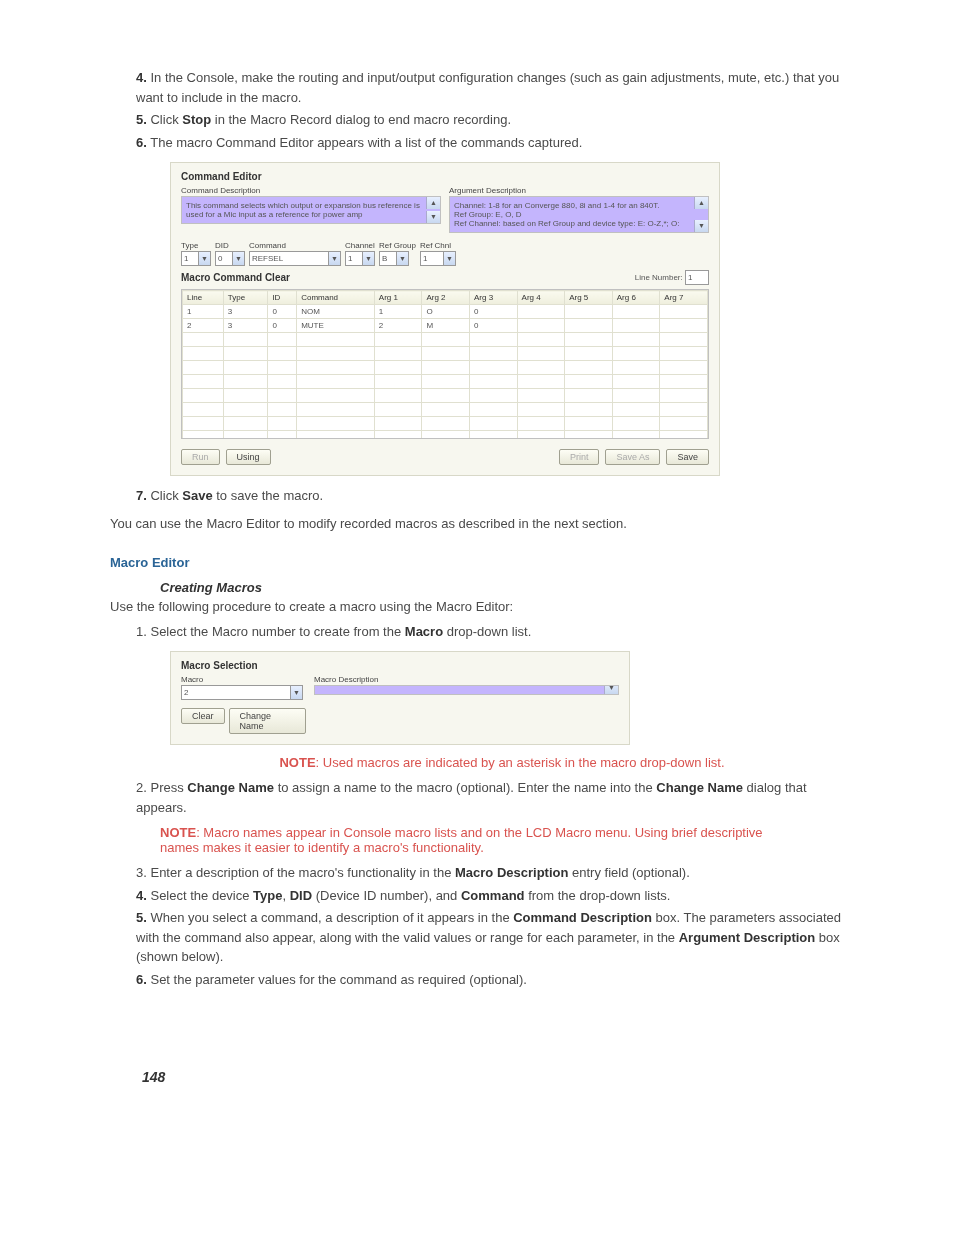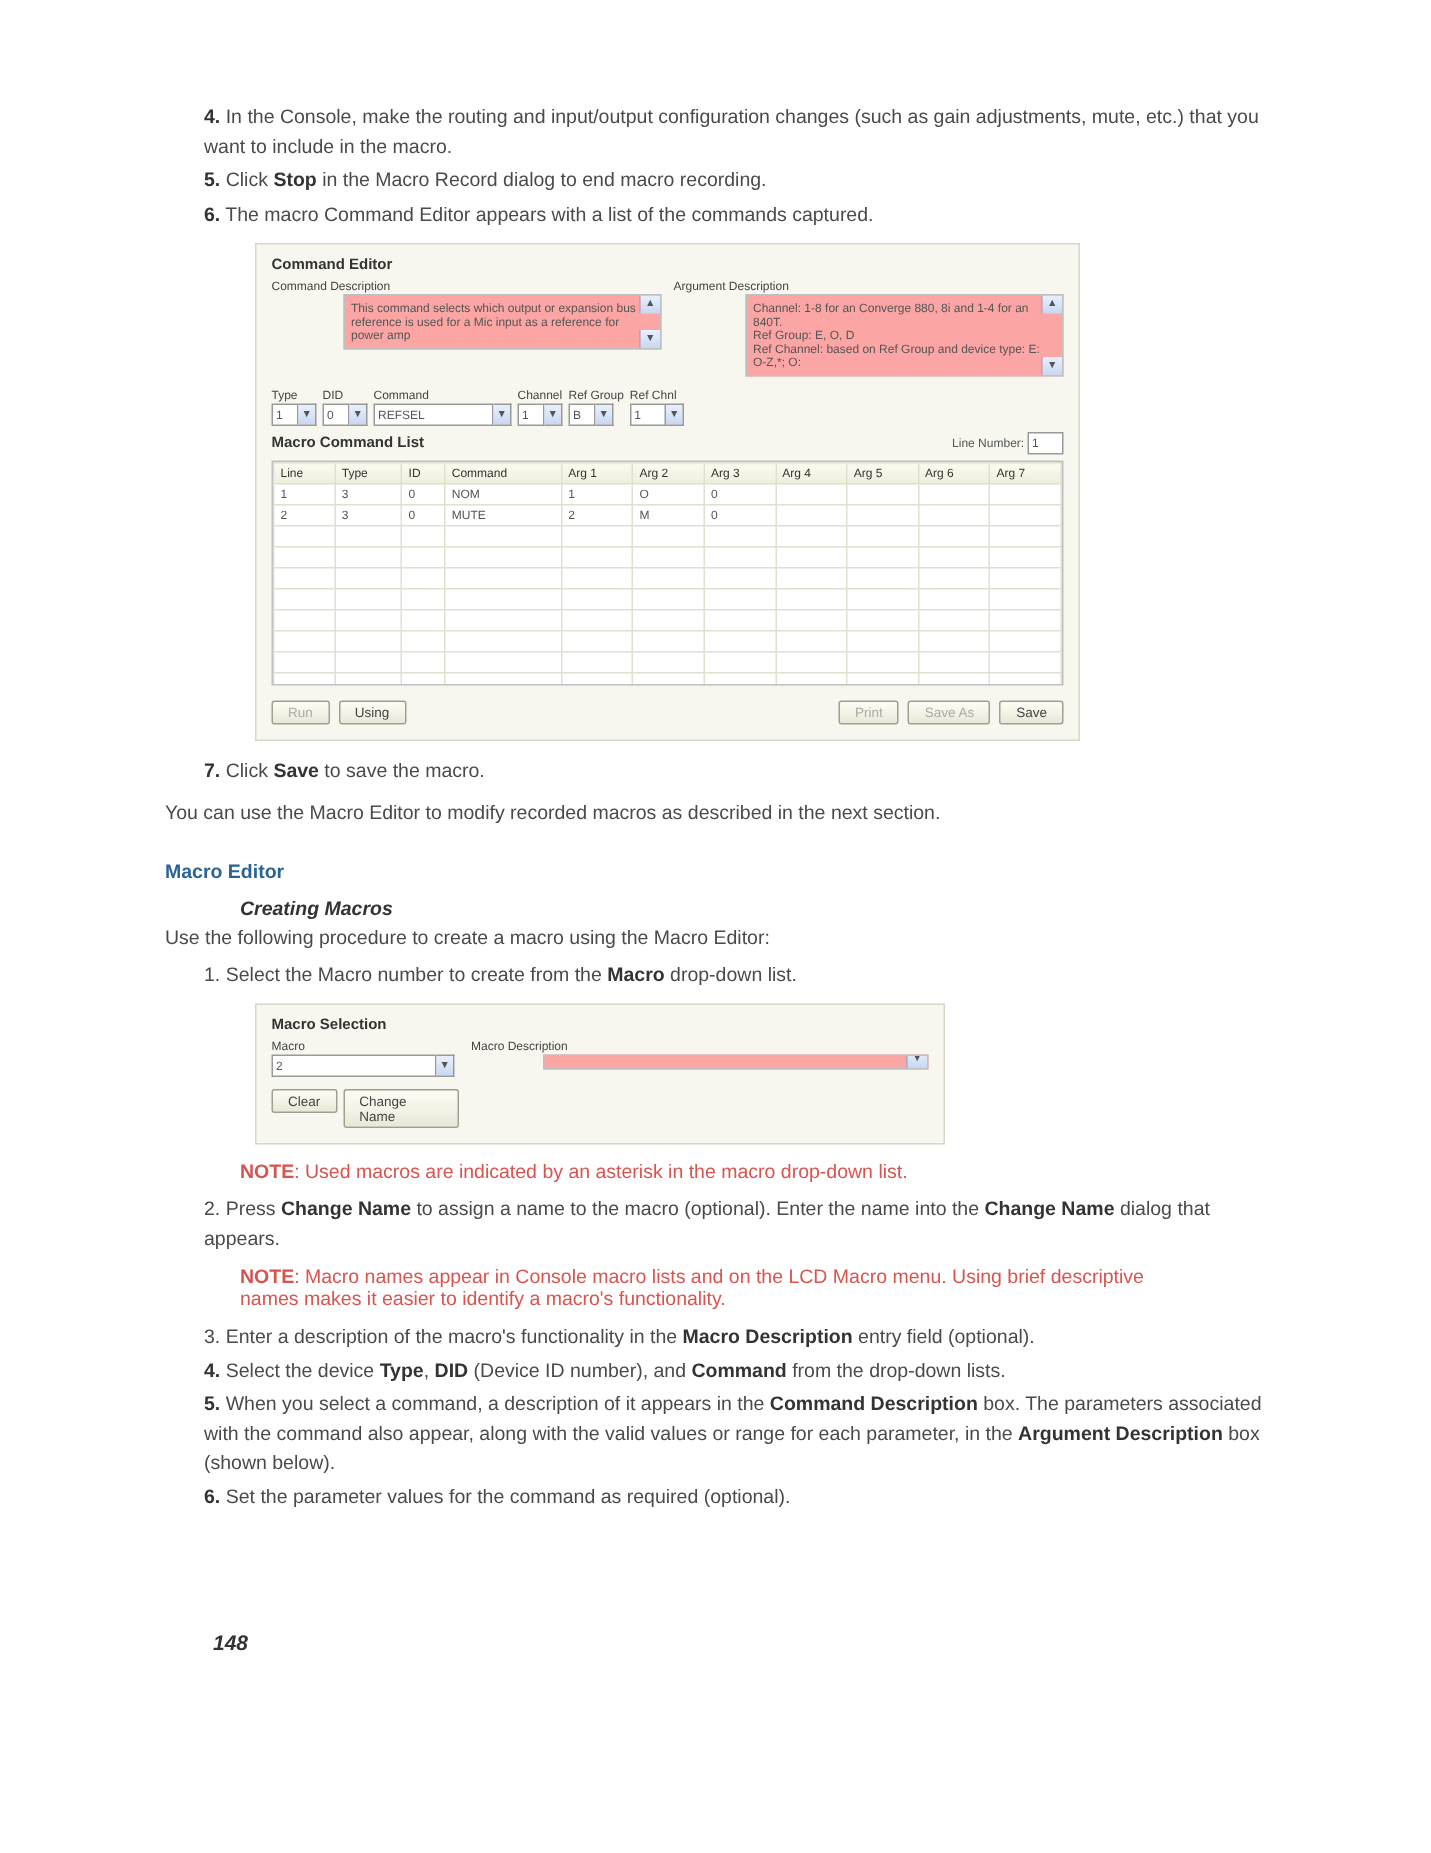--- a/index.html
+++ b/index.html
@@ -33,28 +33,27 @@
   .panel1 { width: 550px; margin-left: 60px; }
   .panel2 { width: 460px; margin-left: 60px; }
 
   .panel-title { font-weight: bold; font-size: 10px; margin-bottom: 4px; color: #333; }
 
   .row { display: flex; gap: 8px; align-items: flex-start; }
   .col { display: flex; flex-direction: column; }
 
   .descbox {
     border: 1px solid #c0c0c0;
-    background: #fca5a5;
+    background: #c4b5fd;
     font-size: 8px;
     padding: 4px;
     height: 36px;
     overflow: hidden;
     position: relative;
     flex: 1;
-    margin-left: 48px;
   }
   .scroll-arrow {
     position: absolute;
     right: 0;
     width: 14px;
     background: linear-gradient(#e8f0ff,#c8d8f0);
     border-left: 1px solid #aac;
     font-size: 7px;
     text-align: center;
     line-height: 12px;
@@ -221,21 +220,21 @@
         <div class="tiny-label">Ref Chnl</div>
       <span class="dd">
           <span class="inp" style="width:24px">1</span>
           <span class="arrow">▼</span>
         </span>
       </div>
   </div>
 
 
   <div class="mcl-header">
-    <span class="mcl-title">Macro Command List</span>
+    <span class="mcl-title">Macro Command Clear</span>
     <span style="font-size:8px;">
       <span>Line Number:</span>
       <span class="inp" style="width:24px;text-align:right;">1</span>
     </span>
   </div>
 
   <div class="list-wrap">
     <table class="cmdlist">
       <thead>
           <tr id="cmd-cols">
@@ -437,21 +436,21 @@
     <div class="col" style="flex:1;">
       <div class="tiny-label">Macro Description</div>
       <div class="descbox" style="height:44px;">
         <div class="scroll-arrow scroll-up">▲</div>
         <div class="scroll-arrow scroll-dn">▼</div>
       </div>
     </div>
   </div>
 </div>
 
-<p style="margin:8px 0 8px 50px;">
+<p style="margin:8px 0 8px 50px;text-align:center;">
   <span class="orange">NOTE</span><span class="orange-text">: Used macros are indicated by an asterisk in the macro drop-down list.</span>
 </p>
 
 <ol start="2" style="list-style:none; padding-left:26px;">
   <li>
     <span>2.</span>
     <span>Press </span><strong>Change Name</strong><span> to assign a name to the macro (optional). Enter the name into the </span><strong>Change Name</strong><span> dialog that appears.</span>
   </li>
 </ol>
 

